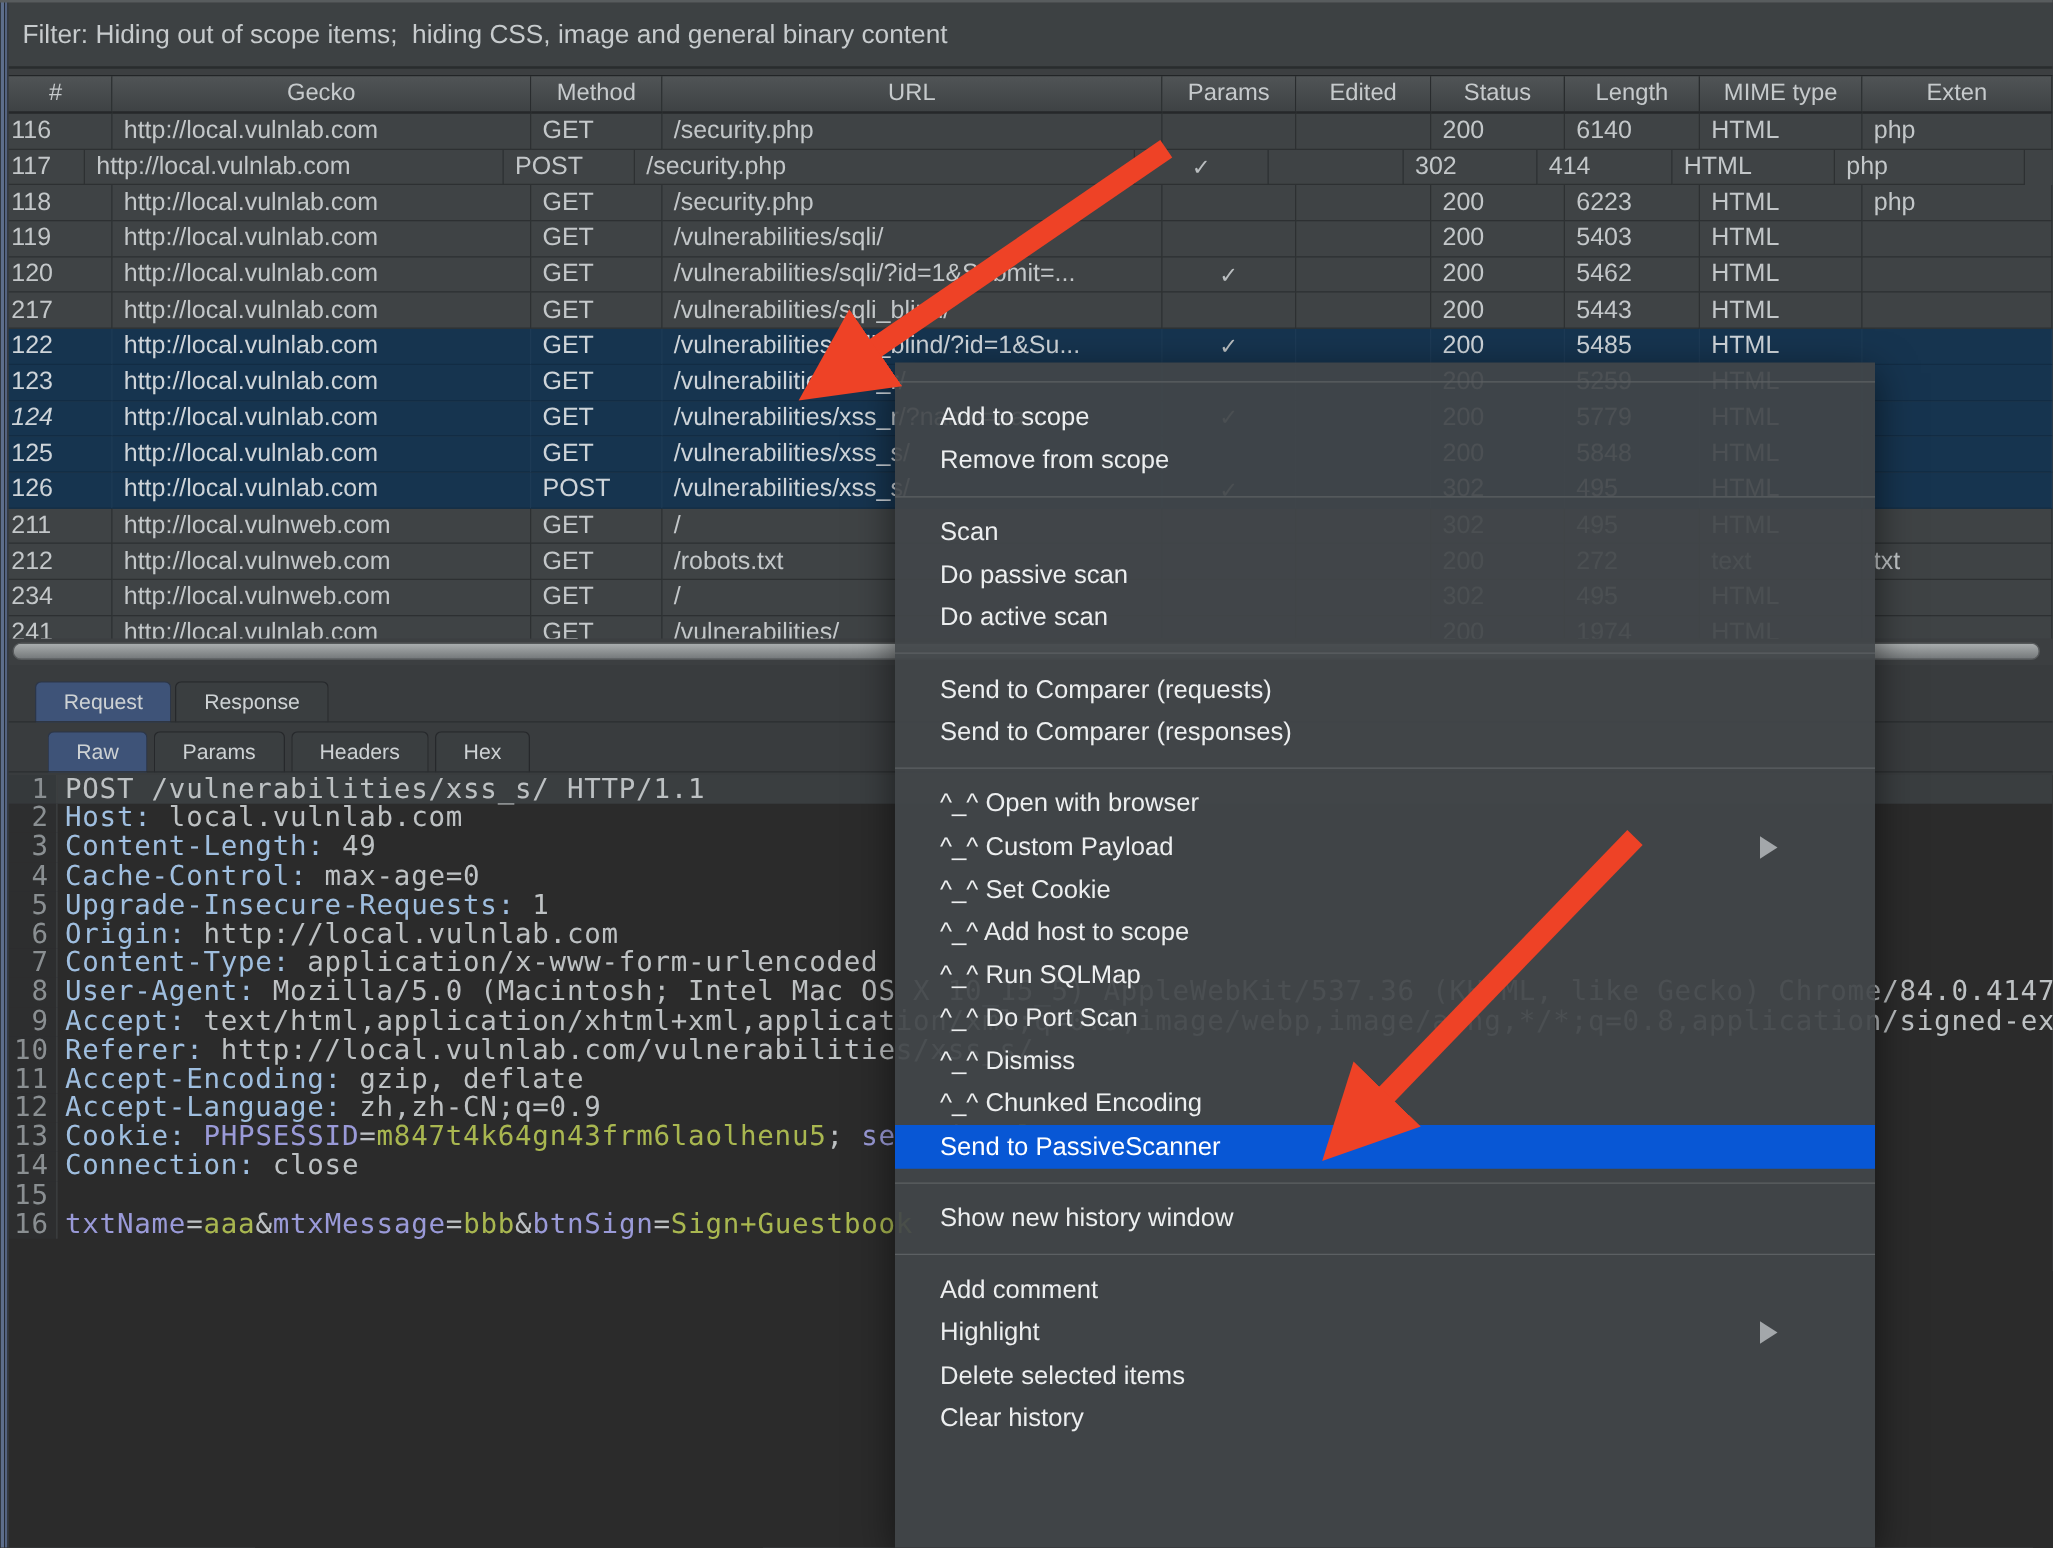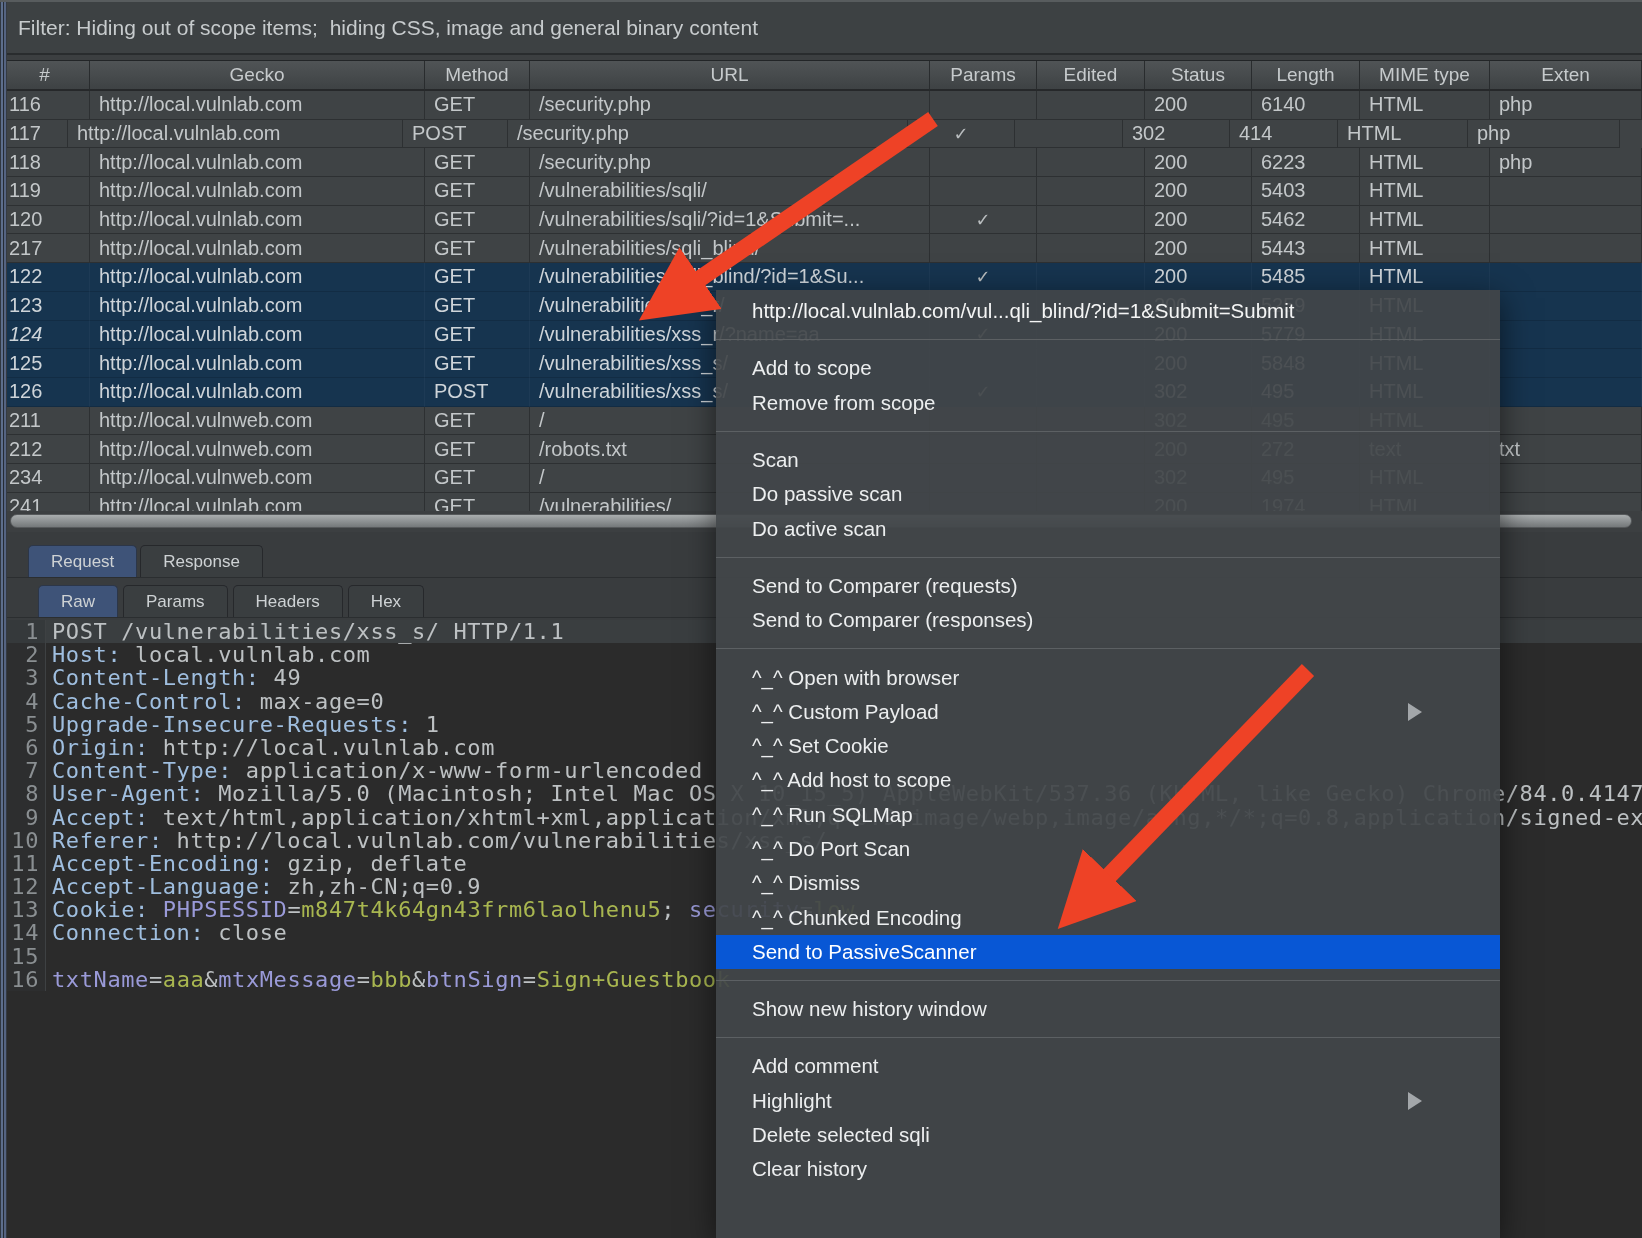--- a/index.html
+++ b/index.html
@@ -337,23 +337,20 @@
     <div class="eline"><span class="ln">10</span><span class="code"><span class="tk-k">Referer:</span><span class="tk-p"> http://local.vulnlab.com/vulnerabilities/xss_s/</span></span></div>
     <div class="eline"><span class="ln">11</span><span class="code"><span class="tk-k">Accept-Encoding:</span><span class="tk-p"> gzip, deflate</span></span></div>
     <div class="eline"><span class="ln">12</span><span class="code"><span class="tk-k">Accept-Language:</span><span class="tk-p"> zh,zh-CN;q=0.9</span></span></div>
     <div class="eline"><span class="ln">13</span><span class="code"><span class="tk-k">Cookie:</span><span class="tk-p"> </span><span class="tk-n">PHPSESSID</span><span class="tk-p">=</span><span class="tk-v">m847t4k64gn43frm6laolhenu5</span><span class="tk-p">; </span><span class="tk-n">security</span><span class="tk-p">=</span><span class="tk-v">low</span></span></div>
     <div class="eline"><span class="ln">14</span><span class="code"><span class="tk-k">Connection:</span><span class="tk-p"> close</span></span></div>
     <div class="eline"><span class="ln">15</span><span class="code"></span></div>
     <div class="eline"><span class="ln">16</span><span class="code"><span class="tk-n">txtName</span><span class="tk-p">=</span><span class="tk-v">aaa</span><span class="tk-p">&amp;</span><span class="tk-n">mtxMessage</span><span class="tk-p">=</span><span class="tk-v">bbb</span><span class="tk-p">&amp;</span><span class="tk-n">btnSign</span><span class="tk-p">=</span><span class="tk-v">Sign+Guestbook</span></span></div>
   </div>
 
 <div class="cmenu">
-    <div class="mi header">
-      <span>http://local.vulnlab.com/vul...qli_blind/?id=1&amp;Submit=Submit</span>
-    </div>
     <div class="msep">
       <i></i>
     </div>
     <div class="mi">
       <span>Add to scope</span>
     </div>
     <div class="mi">
       <span>Remove from scope</span>
     </div>
     <div class="msep">
@@ -418,21 +415,21 @@
       <i></i>
     </div>
     <div class="mi">
       <span>Add comment</span>
     </div>
     <div class="mi">
       <span>Highlight</span>
       <span class="sub-arrow"></span>
     </div>
     <div class="mi">
-      <span>Delete selected sqli</span>
+      <span>Delete selected items</span>
     </div>
     <div class="mi">
       <span>Clear history</span>
     </div>
   </div>
 
 <svg class="arrows" width="1642" height="1238" viewBox="0 0 1642 1238">
   <defs>
     <marker id="ah" markerUnits="strokeWidth" markerWidth="4.6" markerHeight="4.6" refX="0.4" refY="2.2" orient="auto">
       <path d="M0,0 L4.4,2.2 L0,4.4 Z" fill="#ee4226"></path>

